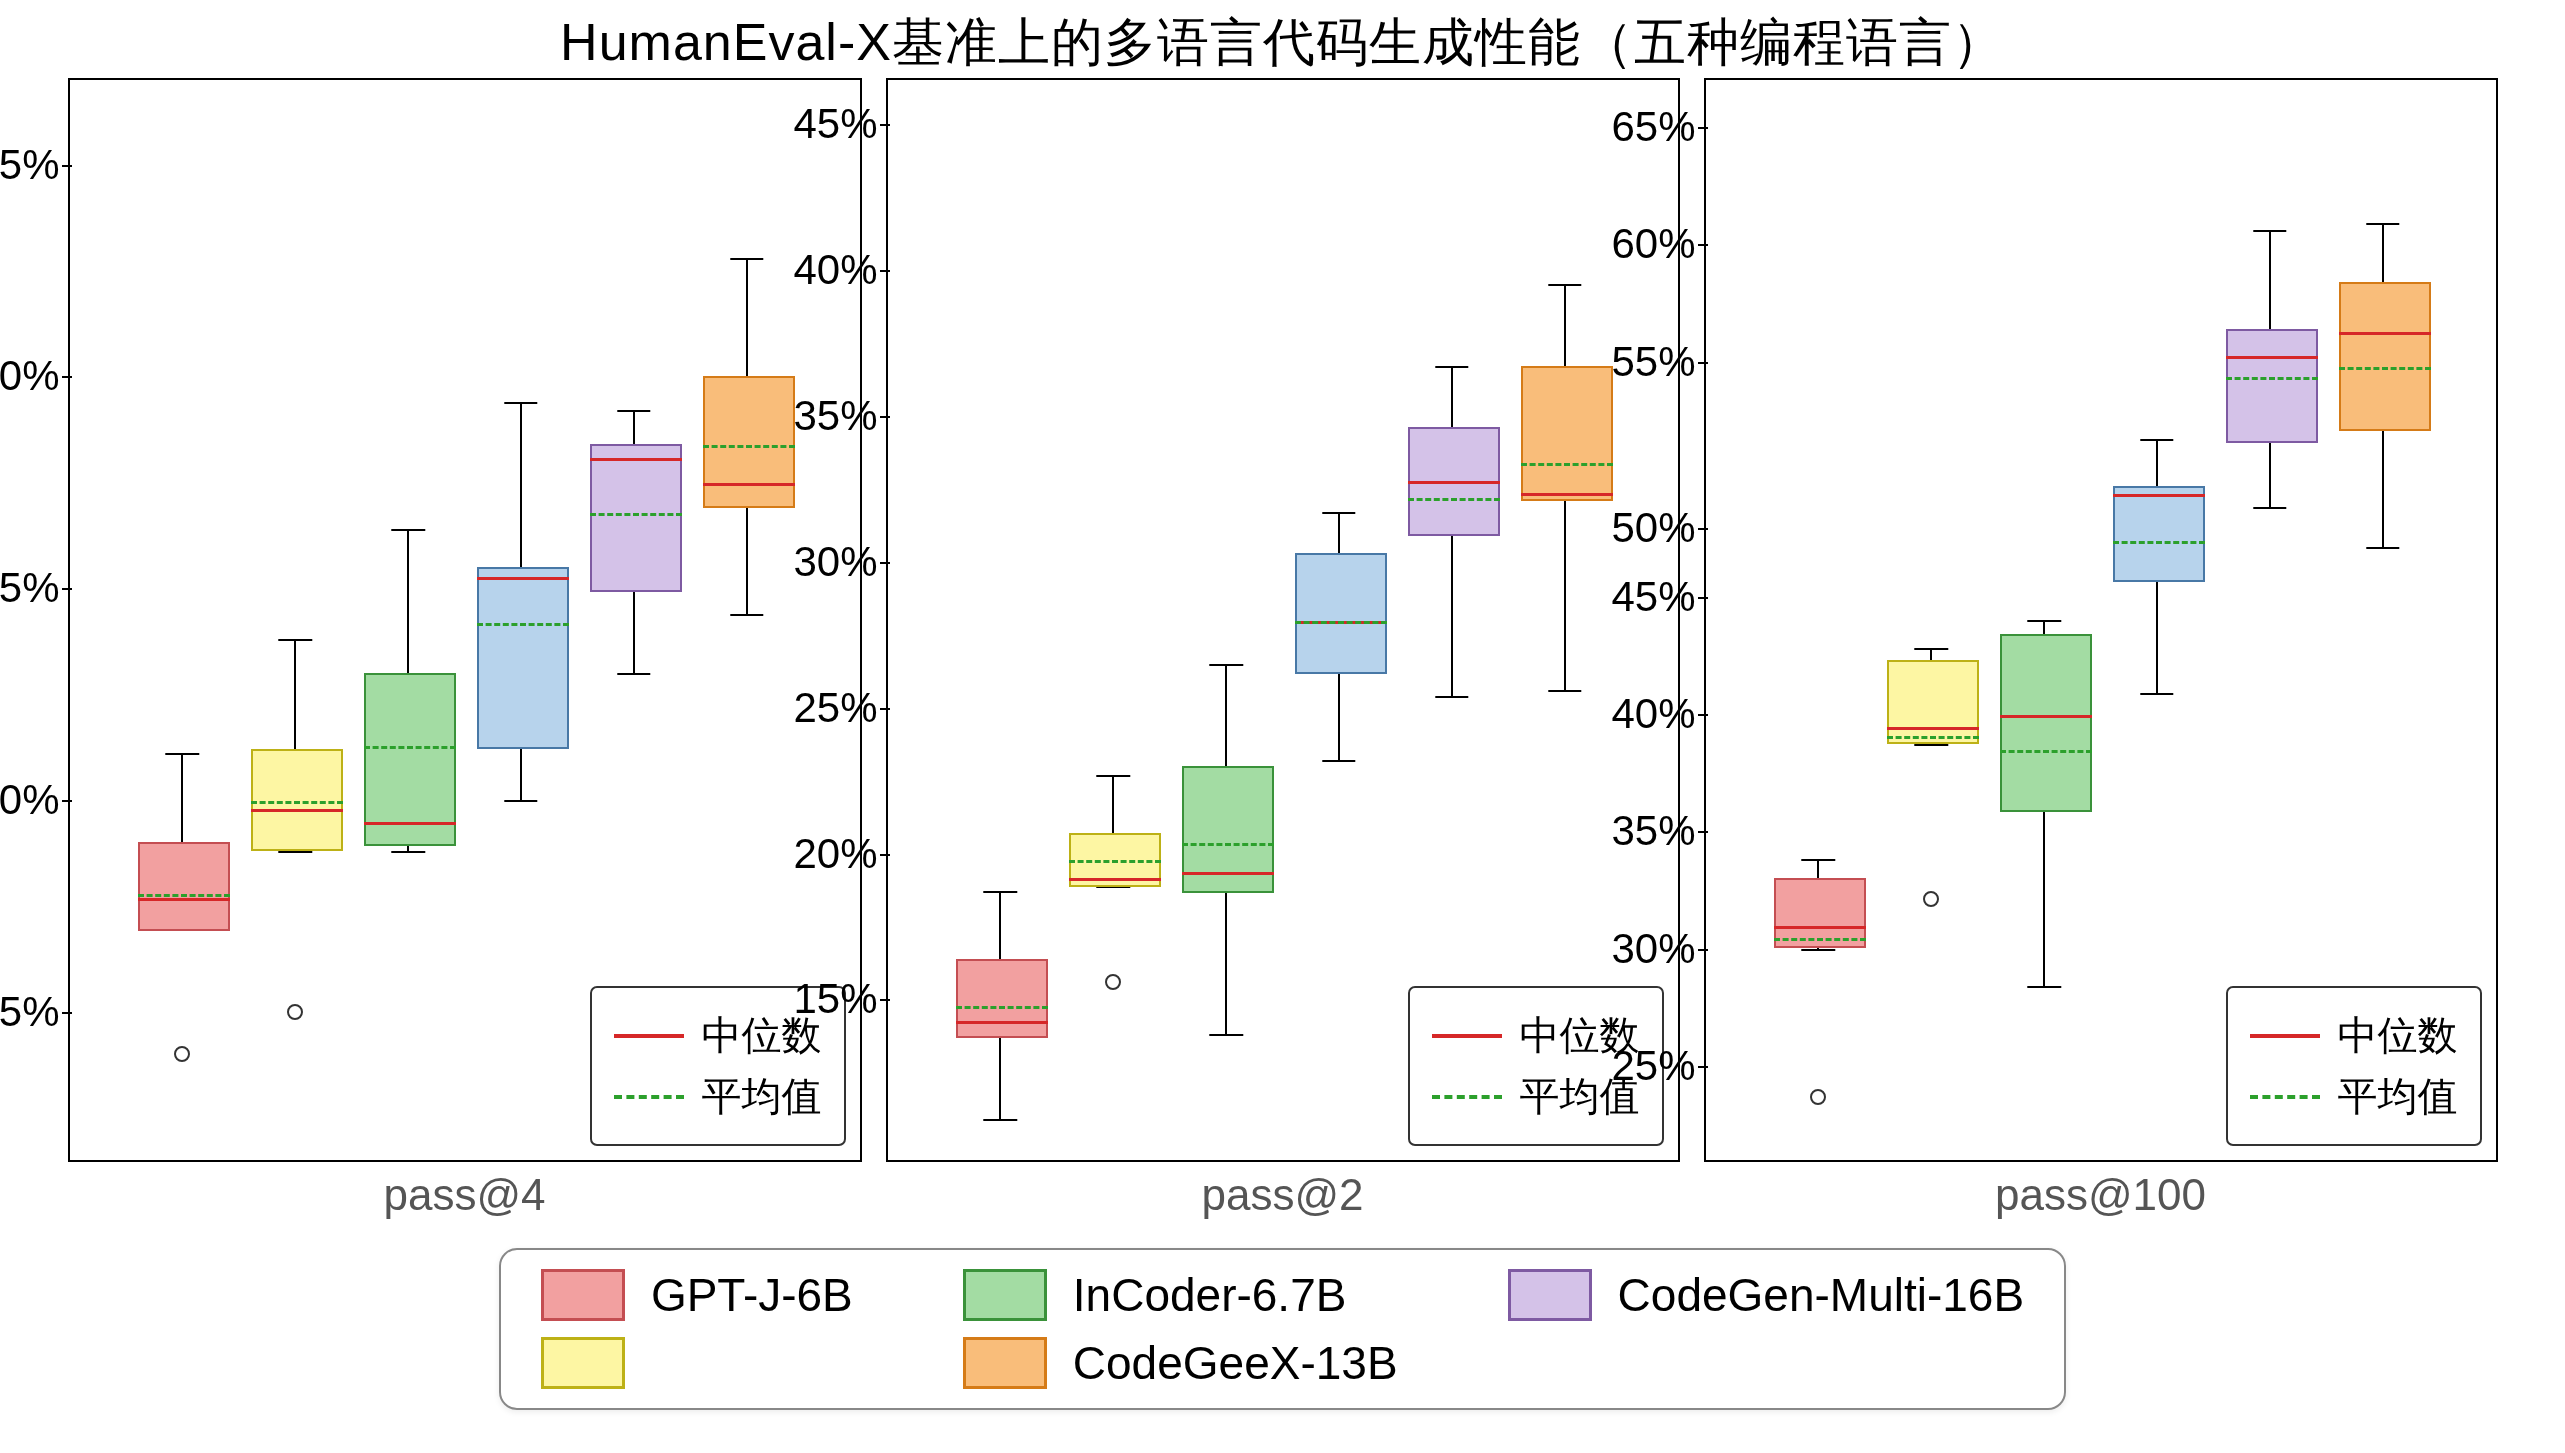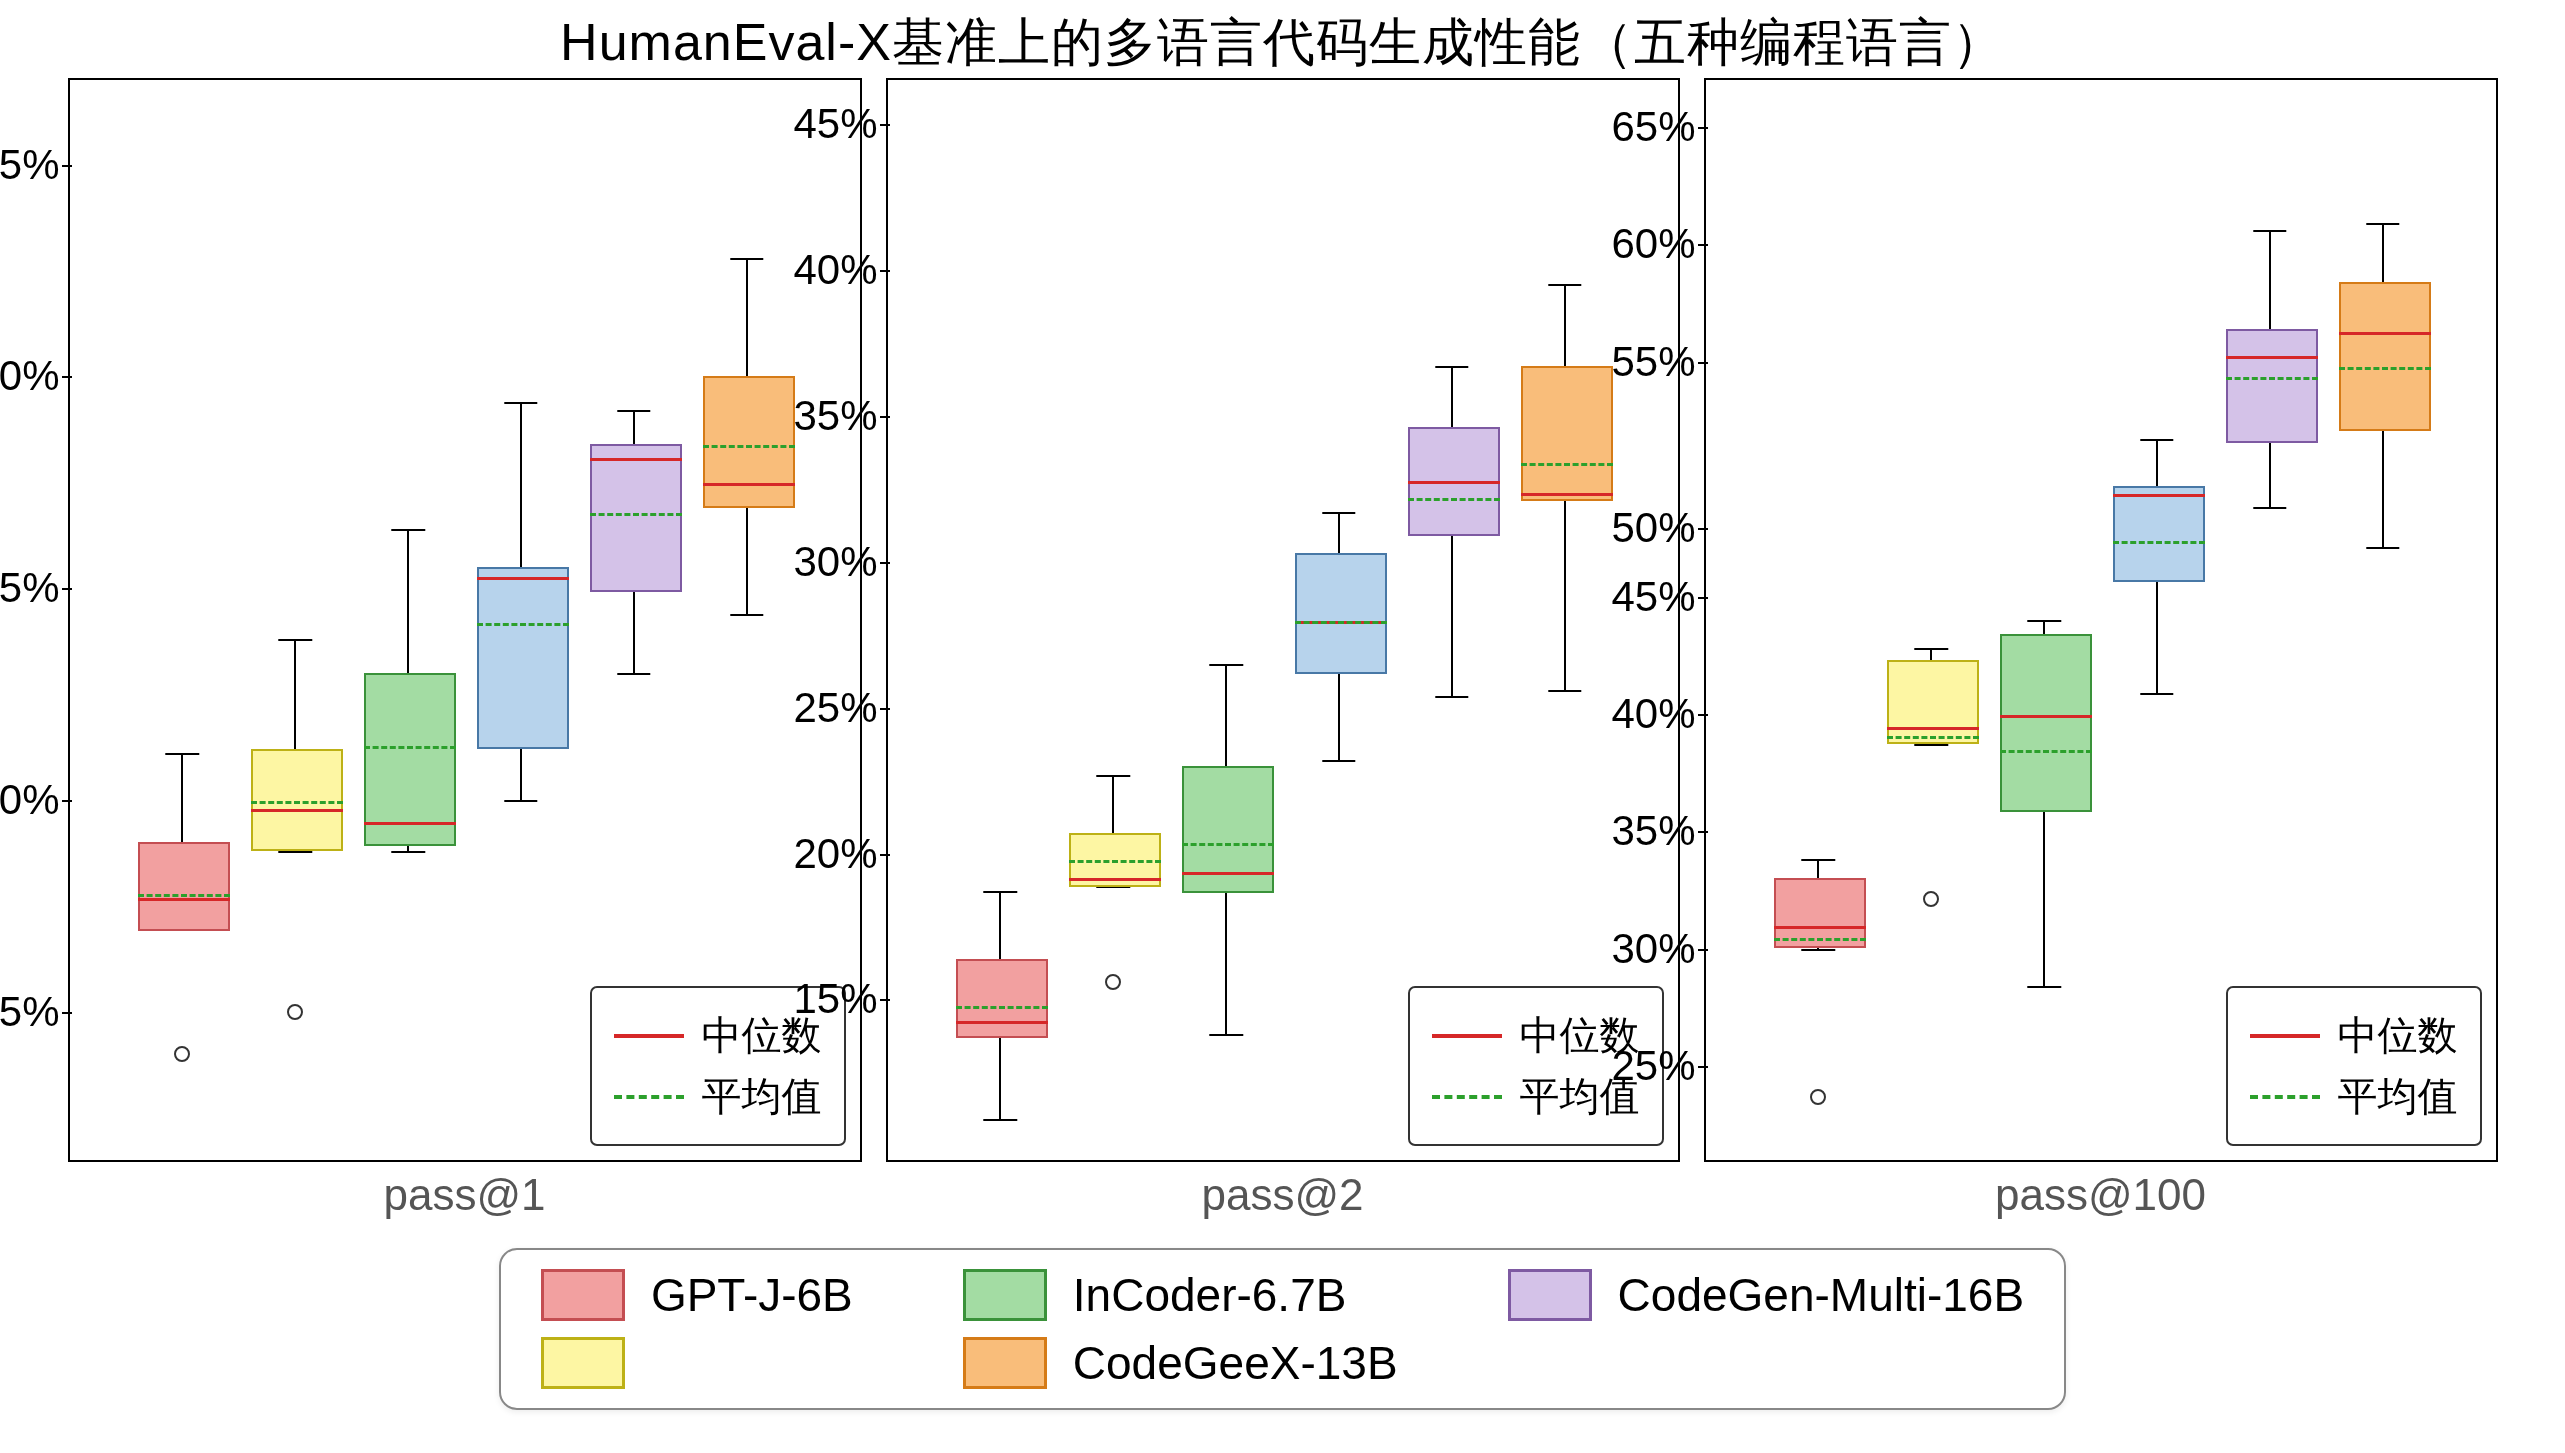--- a/index.html
+++ b/index.html
@@ -29,21 +29,21 @@
 
 <div class="page">
   <div class="title">HumanEval-X基准上的多语言代码生成性能（五种编程语言）</div>
   <div class="panels" id="panels">
       <div class="panel" style="width: 790px; height: 1080px;">
         <div class="ytick" style="top: 931.765px;">5%<div class="tick-mark"></div></div>
         <div class="ytick" style="top: 720px;">10%<div class="tick-mark"></div></div>
         <div class="ytick" style="top: 508.235px;">15%<div class="tick-mark"></div></div>
         <div class="ytick" style="top: 296.471px;">20%<div class="tick-mark"></div></div>
         <div class="ytick" style="top: 84.7059px;">25%<div class="tick-mark"></div></div>
-        <div class="xlab">pass@1</div>
+        <div class="xlab">pass@4</div>
         <div class="whisk-line" style="left: 112.857px; top: 673.412px; height: 88.9412px;"></div>
         <div class="whisk-cap" style="left: 112.857px; top: 673.412px; width: 33.4509px;"></div>
         <div class="whisk-line" style="left: 112.857px; top: 847.059px; height: 0px;"></div>
         <div class="whisk-cap" style="left: 112.857px; top: 847.059px; width: 33.4509px;"></div>
         <div class="box" style="left: 68.8429px; top: 762.353px; width: 88.0286px; height: 84.7059px; background: rgb(242, 160, 160); border-color: rgb(196, 78, 82);">
           <div class="med" style="top: 54.0588px;"></div>
           <div class="mean" style="top: 49.8235px;"></div>
         </div>
         <div class="outlier" style="left: 112.857px; top: 974.118px;"></div>
         <div class="whisk-line" style="left: 225.714px; top: 559.059px; height: 110.118px;"></div>

